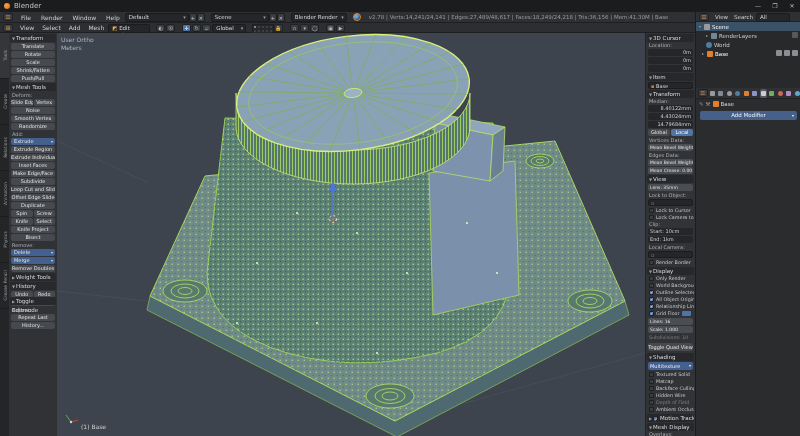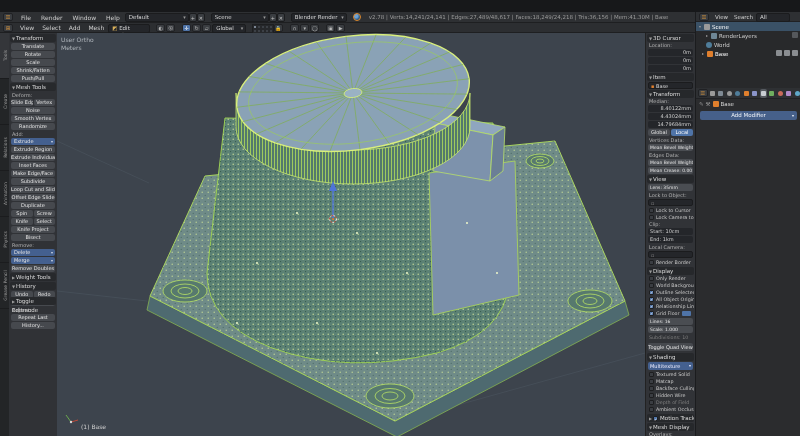--- a/index.html
+++ b/index.html
@@ -102,20 +102,27 @@
   #breadcrumb{display:flex;align-items:center;gap:2px;height:10px;padding-left:3px;color:#d8d8d8;font-size:5.5px;}
   #addmod{height:9px;background:#46608a;border-radius:2px;margin:2px 4px;color:#eef2f8;font-size:5.5px;line-height:9px;text-align:center;position:relative;}
   #addmod .car{position:absolute;right:3px;top:0;font-size:4px;}
   .cube{width:6px;height:6px;background:#e07f2d;border-radius:1px;}
 </style>
 </head>
 <body>
 
 <div id="win">
 
+  <div id="titlebar" class="abs">
+    <span class="appicon"></span>
+    <span class="t">Blender</span>
+    <span class="winctl" style="right:34px">—</span>
+    <span class="winctl" style="right:17px">❐</span>
+    <span class="winctl" style="right:0">✕</span>
+  </div>
 
   <div id="infobar" class="abs">
     <span class="edicon">☰</span>
     <span class="menu">File</span>
     <span class="menu">Render</span>
     <span class="menu">Window</span>
     <span class="menu">Help</span>
     <span class="ddl" style="width:64px"><span>Default</span><span class="car" style="position:absolute;right:2px">▾</span></span>
     <span class="mini">+</span>
     <span class="mini">✕</span>

